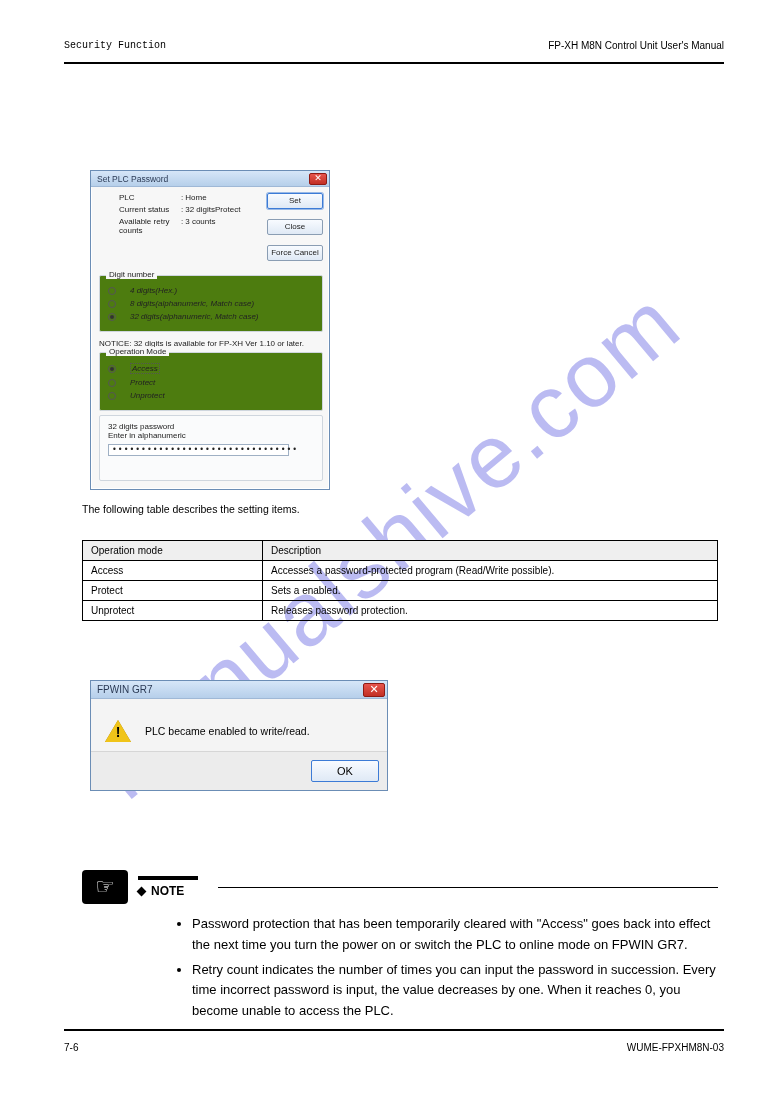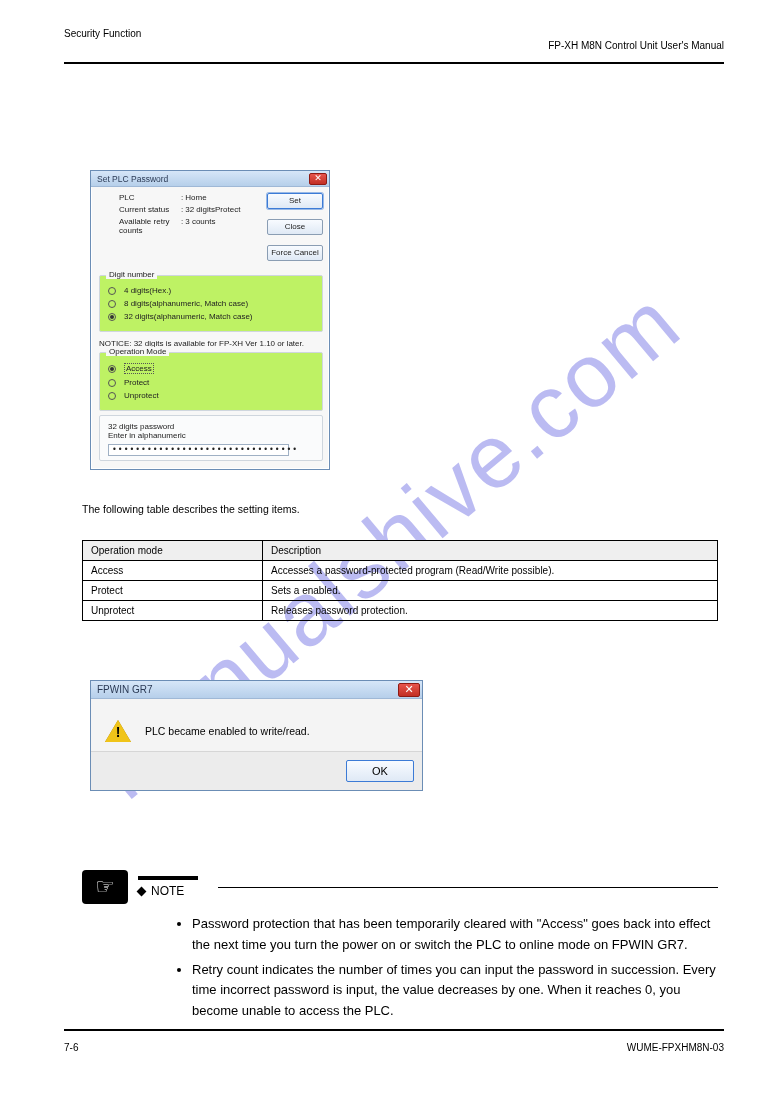--- a/index.html
+++ b/index.html
@@ -21,22 +21,23 @@
     border-top: 2px solid #000;
   }
   .page-rule-bottom {
     position: absolute;
     left: 64px; right: 50px;
     bottom: 62px;
     border-top: 2px solid #000;
   }
   .header-left {
     position: absolute;
-    left: 64px; top: 28px;
+    left: 64px; top: 40px;
     font-size: 10px;
+    font-family: Liberation Mono, monospace;
   }
   .header-right {
     position: absolute;
     right: 50px; top: 40px;
     font-size: 10px;
   }
   .footer-left {
     position: absolute;
     left: 64px; bottom: 40px;
     font-size: 10px;
@@ -108,45 +109,45 @@
   .winbtn.primary { border-color:#3c7bd6; box-shadow:0 0 0 1px rgba(60,123,214,.5); }
   .kv { display:flex; margin-bottom:3px; }
   .kv .k { width:80px;padding-left:20px; }
   .kv .sep { padding:0 2px; }
   .groupbox {
     border:1px solid #cfd6de;
     border-radius:2px;
     margin-top:4px;
     padding:6px 8px 6px 8px;
     position:relative;
-    background:#bef264;
+    background:#4d7c0f;
   }
   .groupbox > .legend {
     position:absolute; top:-6px; left:6px;
     background:#f7f7f7;
     padding:0 3px;
     font-size:8px;
   }
-  .radio-item { display:flex; align-items:center; gap:8px; margin:4px 0; }
+  .radio-item { display:flex; align-items:center; gap:14px; margin:4px 0;font-style:italic; }
   .radio {
     width:8px; height:8px; border-radius:50%;
     border:1px solid #555; display:inline-block;
     position:relative;
   }
   .radio.sel::after{
     content:""; position:absolute; left:1px; top:1px;
     width:4px; height:4px; background:#333; border-radius:50%;
   }
   .notice { margin:7px 0 3px 0; }
   .pwfield {
     margin-top:4px;
     border:1px solid #cfd6de;
     background:#fafbfc;
     border-radius:2px;
-    padding:6px 8px 4px 8px;
+    padding:6px 8px 24px 8px;
   }
   .pwinput {
     margin-top:4px;
     width:88%;
     border:1px solid #9fb0c4;
     background:#fff;
     height:12px;
     padding:0 3px;
     font-family:monospace;
     font-size:8px;
@@ -172,21 +173,21 @@
     padding:4px 8px;
     text-align:left;
     height:18px;
   }
   .op-table th { background:#efefef; font-weight:normal; }
 
   
   .dlg2 {
     position:absolute;
     left:90px; top:680px;
-    width:333px;
+    width:298px;
     border:1px solid #6b8db5;
     background:#f4f4f4;
     font-size:10.5px;
   }
   .dlg2 .titlebar { height:18px; }
   .dlg2 .title-text { font-size:10px; }
   .dlg2 .close-x { width:22px; height:14px; font-size:11px; }
   .dlg2-body { padding:20px 14px 8px 14px; display:flex; align-items:center; gap:14px; }
   .warn-icon {
     width:26px; height:24px; position:relative;
@@ -229,21 +230,21 @@
     width:46px; height:34px;
     background:#000;
     border-radius:4px;
     display:flex; align-items:center; justify-content:center;
   }
   .hand {
     color:#fff; font-size:22px; line-height:1;
   }
   .note-label-wrap { display:flex; flex-direction:column; }
   .note-bar { width:60px; height:4px; background:#000; margin-bottom:4px; }
-  .note-label { font-weight:normal; font-size:12px; display:flex; align-items:center; }
+  .note-label { font-weight:bold; font-size:12px; display:flex; align-items:center; }
   .note-diamond { display:inline-block; width:7px; height:7px; background:#000; transform:rotate(45deg); margin-right:6px; }
   .note-rule { flex:1; border-top:1.5px solid #000; margin-left:10px; align-self:center; }
   .note-body { margin:10px 0 0 56px; font-size:13px; line-height:1.6; }
   .note-body li { list-style: disc; margin-left:14px; margin-bottom:4px; }
 </style>
 </head>
 <body>
 
 <div class="watermark">manualshive.com</div>
 

